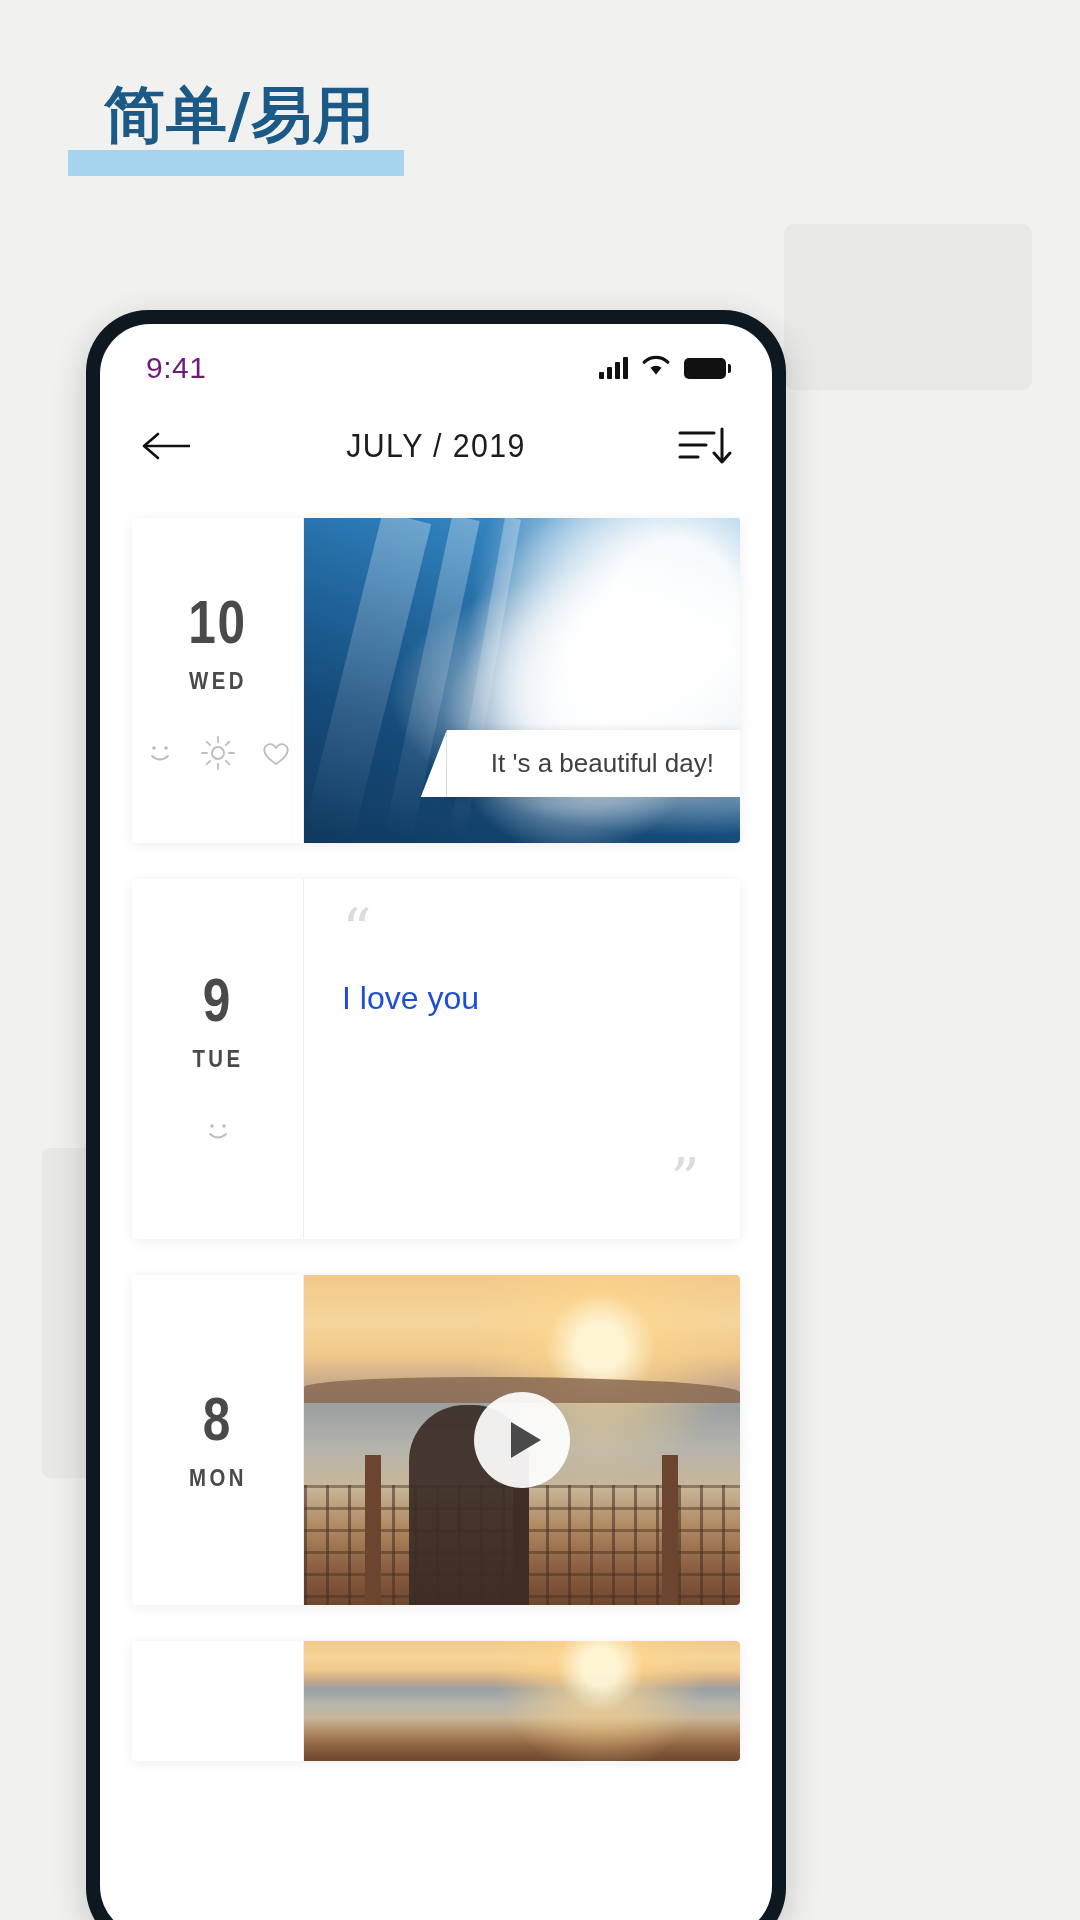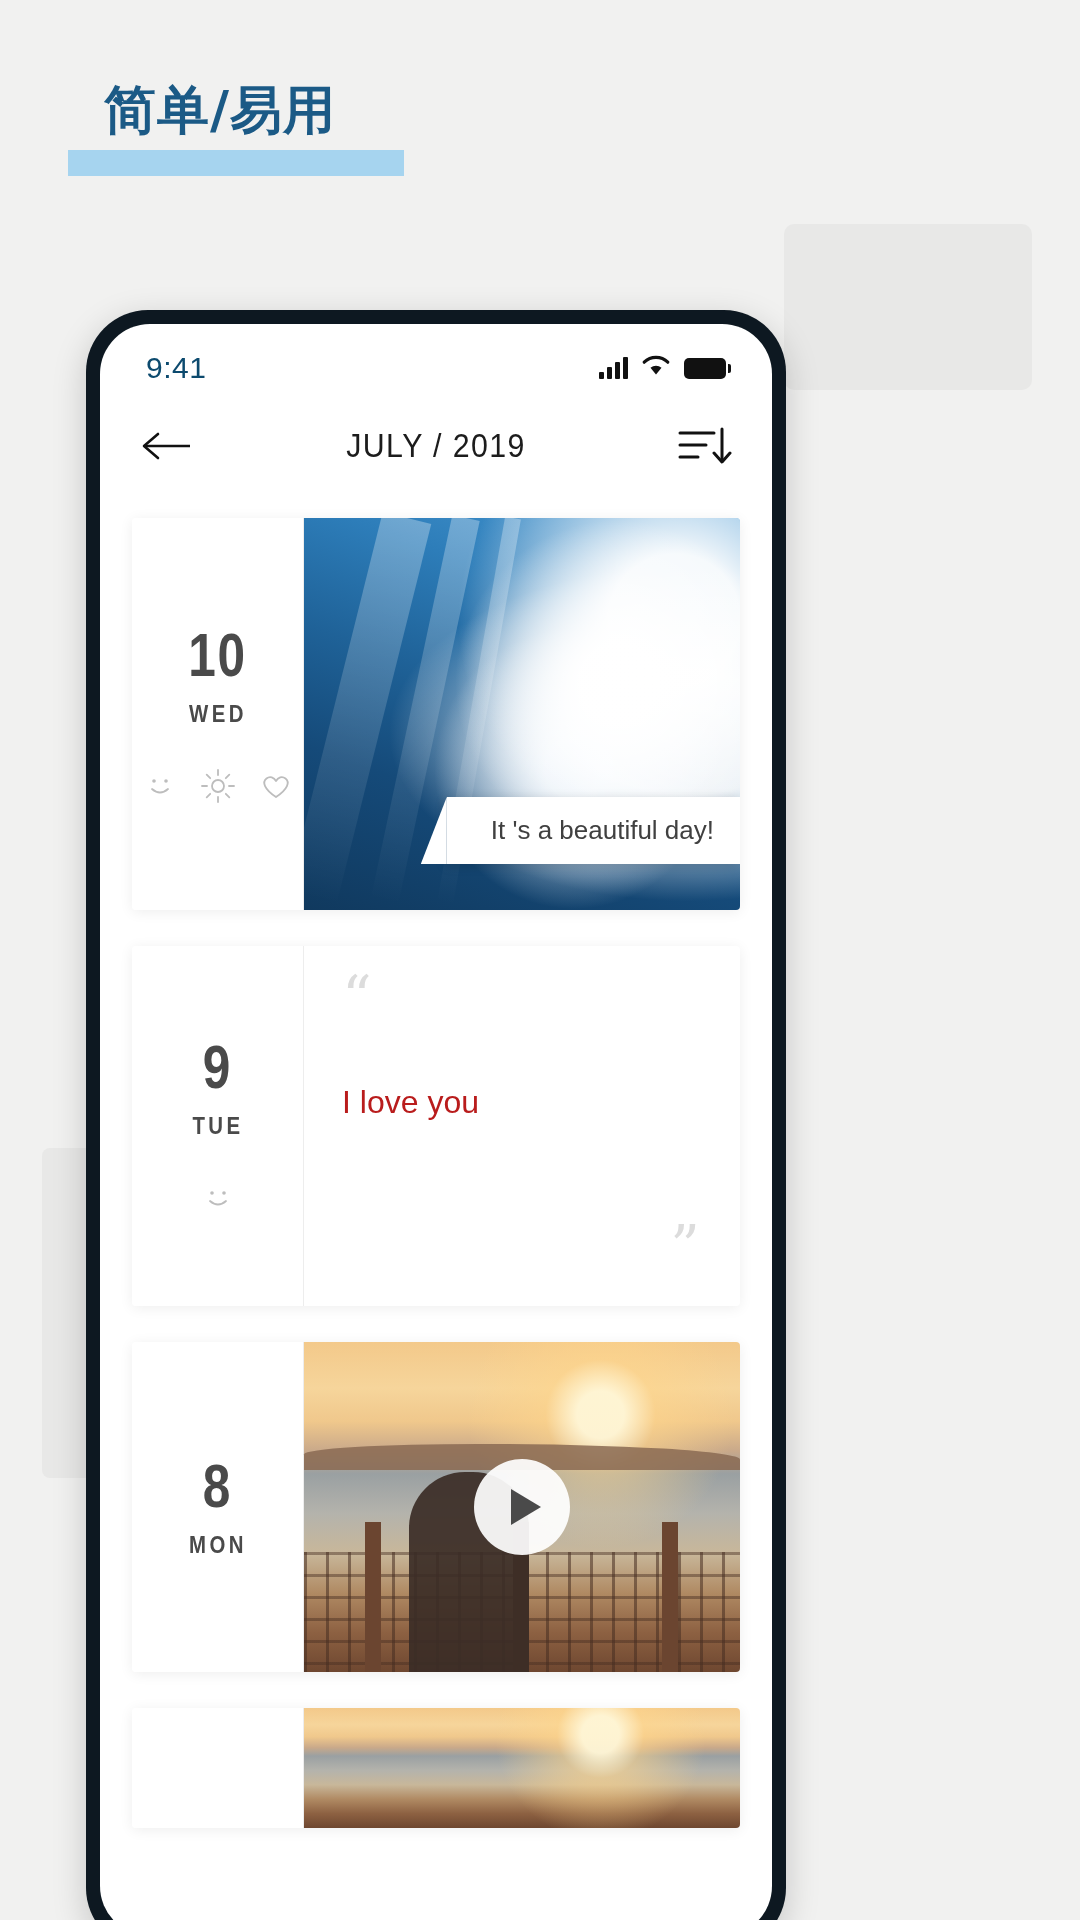--- a/index.html
+++ b/index.html
@@ -19,21 +19,21 @@
   
   .headline-wrap { position: absolute; left: 68px; top: 68px; }
   .headline-underline {
     position: absolute; left: 0px; top: 82px;
     width: 336px; height: 26px; background: #a6d4ef;
   }
   .headline {
     position: relative;
     font-family: "DejaVu Sans", sans-serif;
     font-weight: bold;
-    font-size: 52px;
+    font-size: 61px;
     line-height: 1.0;
     letter-spacing: 1px;
     color: #1b5a86;
     padding: 16px 0 0 36px;
     white-space: nowrap;
   }
 
   
   .phone {
     position: absolute; left: 86px; top: 310px;
@@ -52,21 +52,21 @@
   }
 
   
   .statusbar {
     position: relative; height: 74px;
     display: flex; align-items: center; justify-content: space-between;
     padding: 14px 46px 0 46px;
   }
   .status-time {
     font-family: "Liberation Sans", sans-serif;
-    font-size: 30px; font-weight: 500; color: #0c4a6e; letter-spacing: .5px;
+    font-size: 30px; font-weight: 500; color: #701a75; letter-spacing: .5px;
   }
   .status-icons { display: flex; align-items: center; gap: 13px; }
   .sig { display: flex; align-items: flex-end; gap: 3px; height: 22px; }
   .sig i { display: block; width: 5px; background: #111; border-radius: 1px; }
   .sig i:nth-child(1){height:7px}
   .sig i:nth-child(2){height:12px}
   .sig i:nth-child(3){height:17px}
   .sig i:nth-child(4){height:22px}
   .batt {
     width: 42px; height: 21px; border-radius: 5px; background: #111; position: relative;
@@ -145,23 +145,23 @@
     background:#fff; clip-path: polygon(100% 0, 100% 100%, 0 100%);
   }
 
   
   .quote-body { padding: 34px 38px 30px 38px; position: relative; min-height: 360px; }
   .q-open, .q-close {
     font-family: "DejaVu Serif", serif; font-size: 58px; color: #dcdcdc; line-height: .6;
   }
   .q-close { position: absolute; right: 40px; bottom: 42px; }
   .q-title {
-    margin-top: 69px;
-    font-family: "Liberation Sans", sans-serif;
-    font-size: 32px; color: #b91c1c; font-weight: 400;
+    margin-top: 32px;
+    font-family: "Liberation Sans", sans-serif;
+    font-size: 32px; color: #1d4ed8; font-weight: 400;
   }
   .q-text {
     margin-top: 22px;
     font-family: "Liberation Sans", sans-serif;
     font-size: 26px; line-height: 1.55; color: #9a9a9a; max-width: 380px;
   }
 
   
   .photo-sunset {
     position: absolute; inset: 0;
@@ -250,21 +250,21 @@
             <path d="M4 21 H30" stroke="#111" stroke-width="3" stroke-linecap="round"></path>
             <path d="M4 33 H22" stroke="#111" stroke-width="3" stroke-linecap="round"></path>
             <path d="M46 5 V37" stroke="#111" stroke-width="3" stroke-linecap="round"></path>
             <path d="M38 29 L46 38 L54 29" stroke="#111" stroke-width="3" fill="none" stroke-linecap="round" stroke-linejoin="round"></path>
           </svg>
         </div>
       </div>
 
       <div class="feed">
 
-        <div class="card" style="height:392px;">
+        <div class="card" style="height:325px;">
           <div class="card-left">
             <div class="day-num">10</div>
             <div class="day-name">WED</div>
             <div class="day-icons">
               <span class="ic">
                 <svg width="36" height="36" viewBox="0 0 36 36">
                   <circle cx="12" cy="13" r="1.8" fill="#bdbdbd"></circle>
                   <circle cx="24" cy="13" r="1.8" fill="#bdbdbd"></circle>
                   <path d="M10 21 Q18 28 26 21" stroke="#bdbdbd" stroke-width="1.8" fill="none" stroke-linecap="round"></path>
                 </svg>

